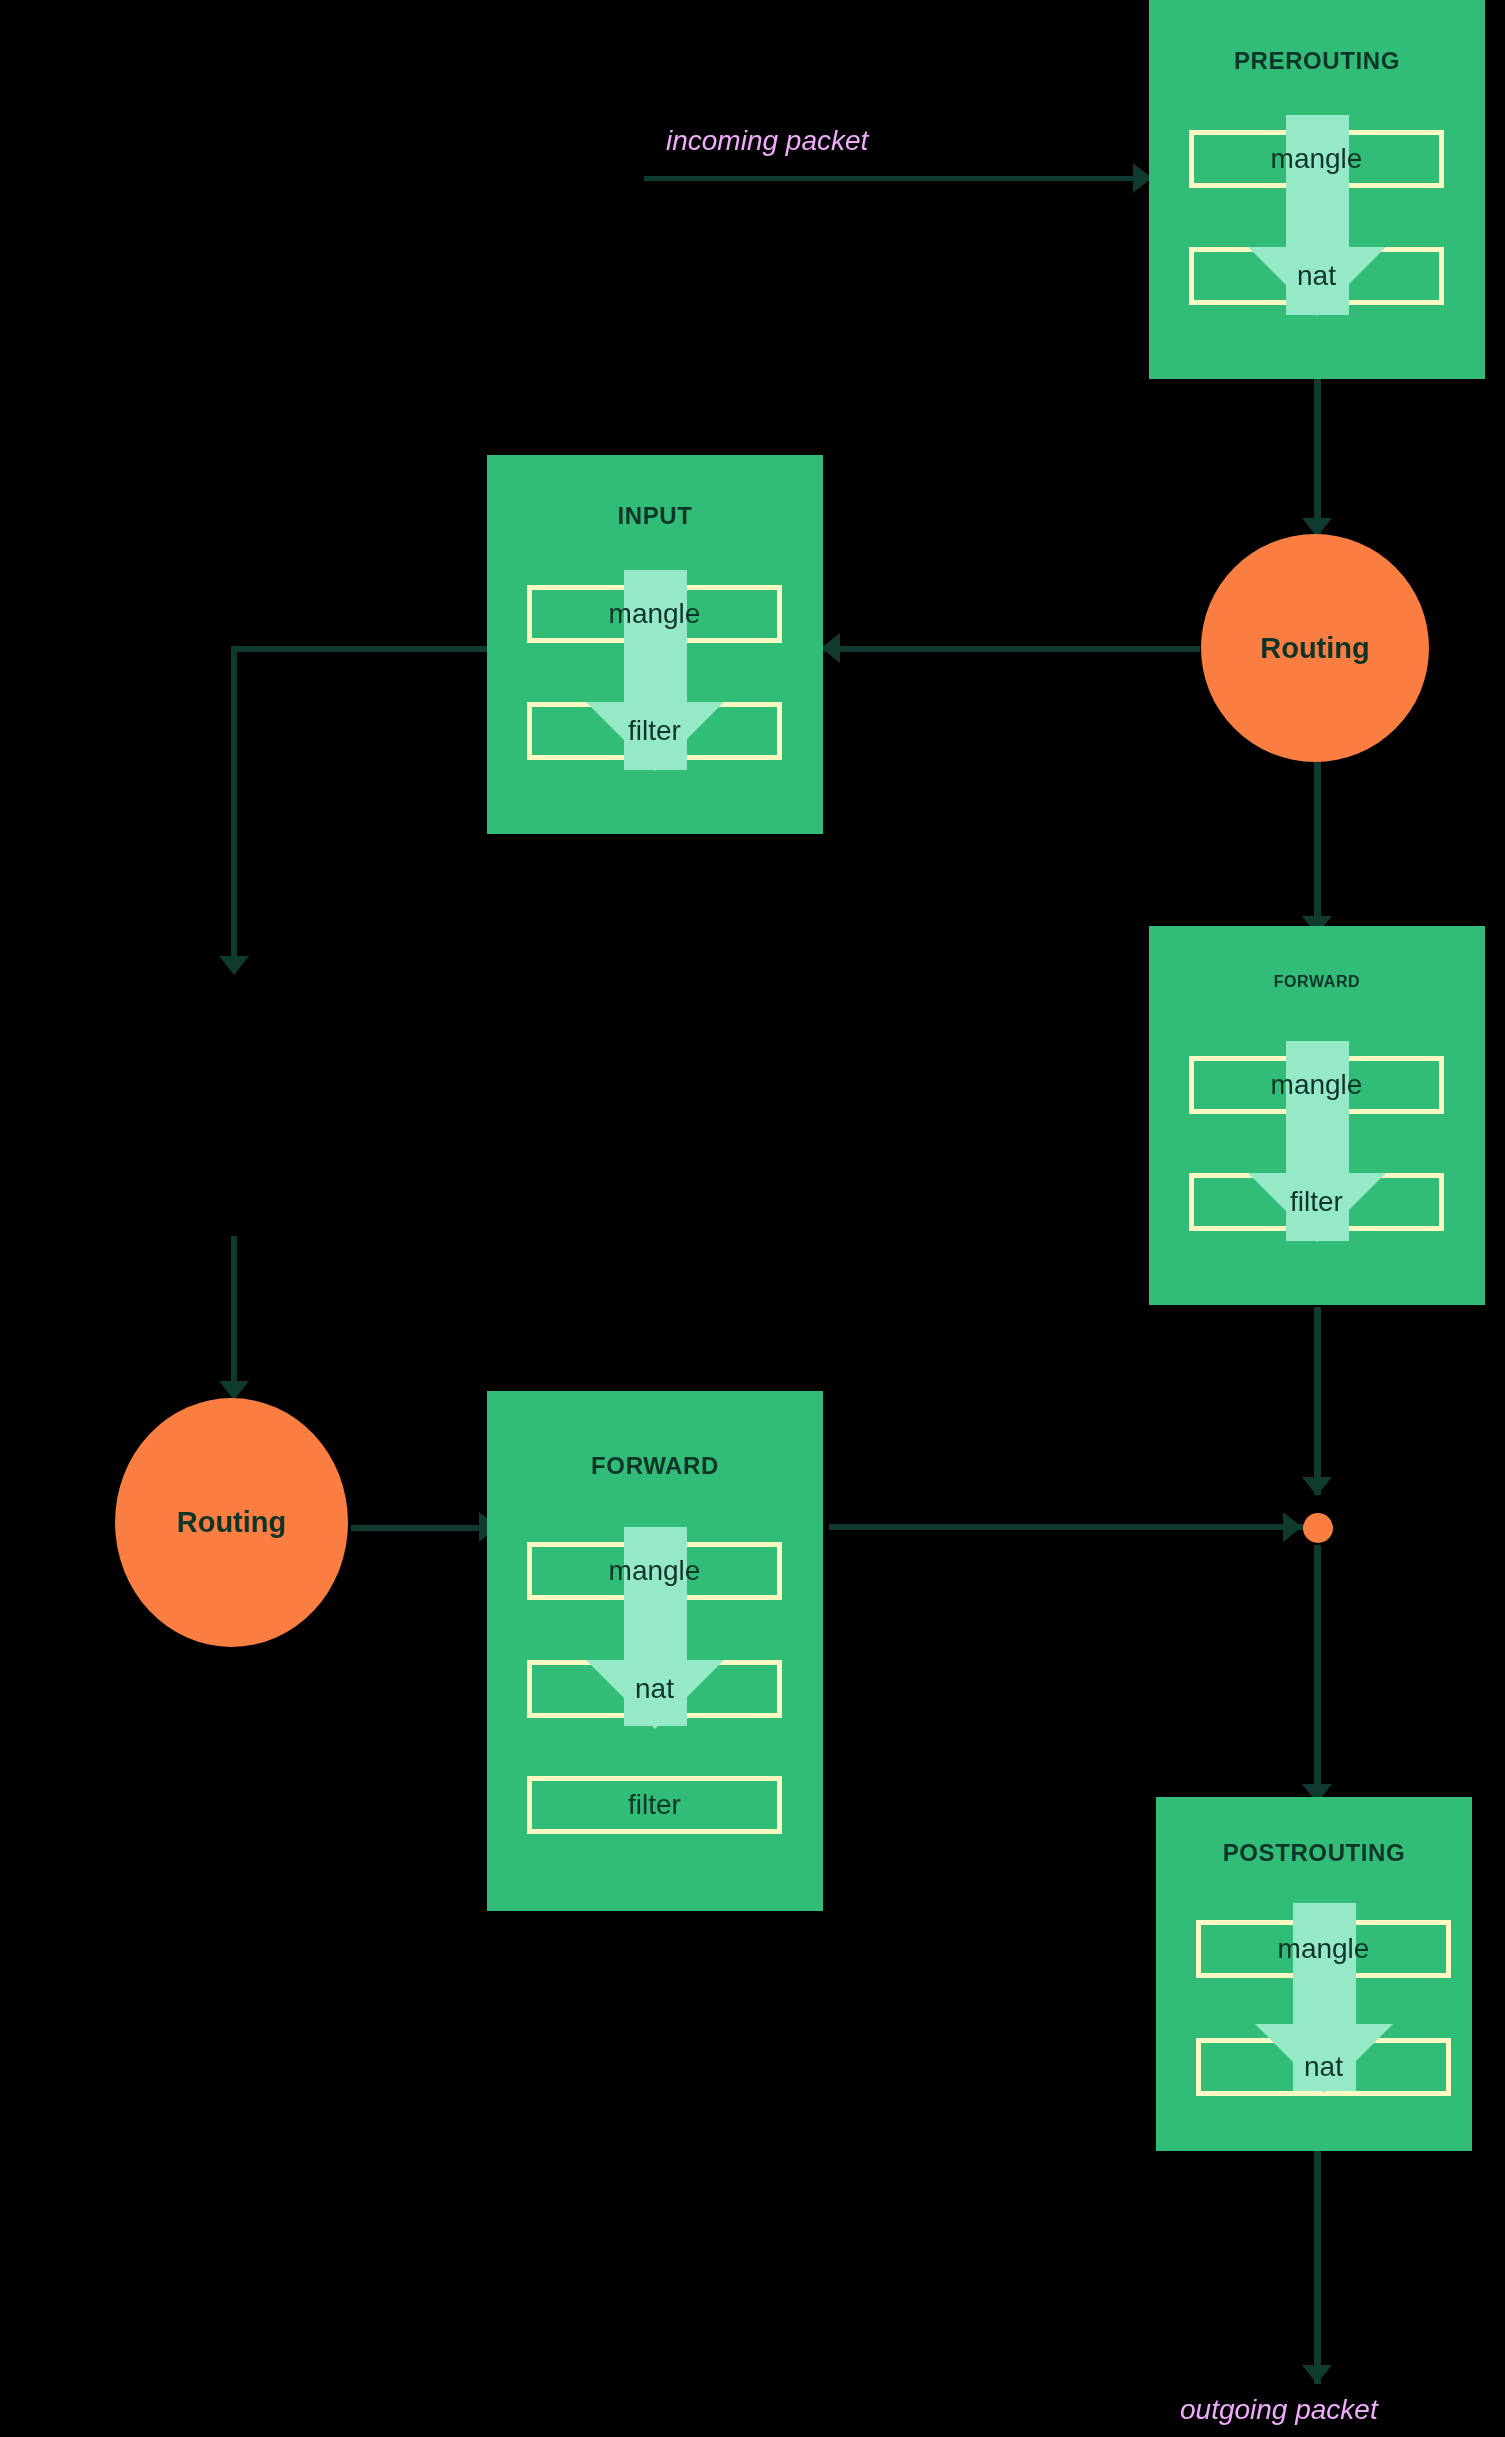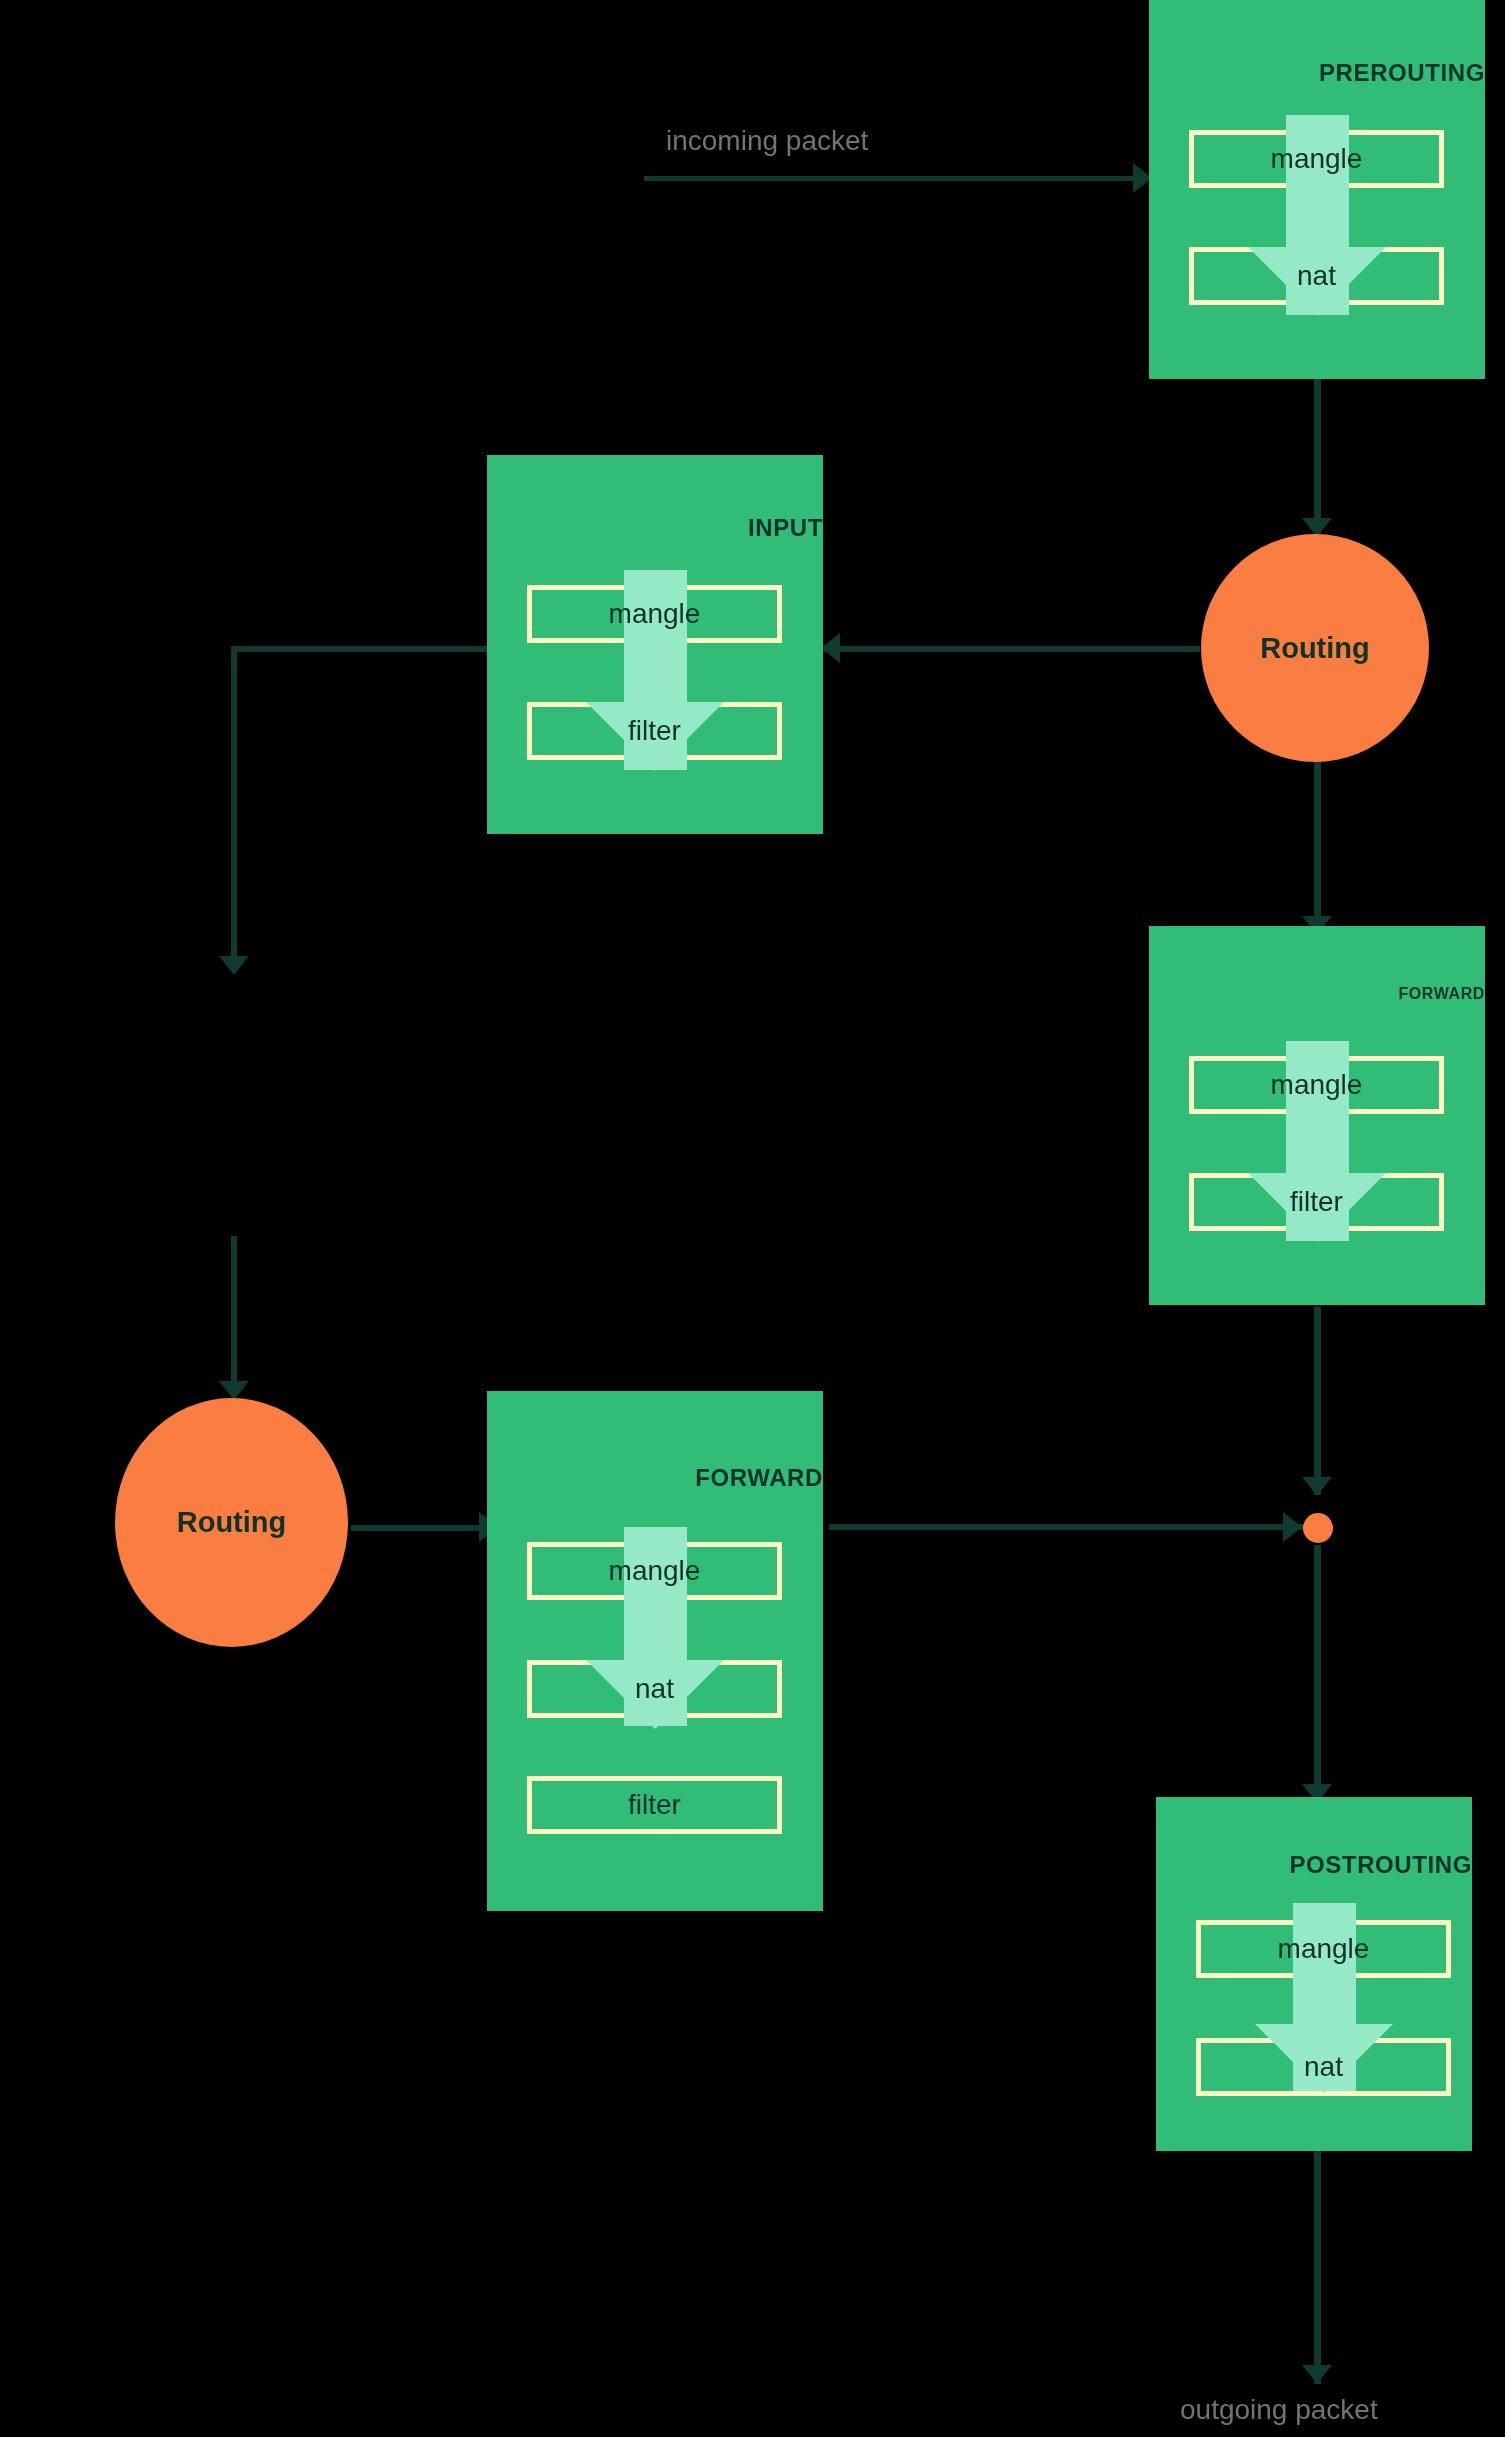--- a/index.html
+++ b/index.html
@@ -1,22 +1,22 @@
 <!DOCTYPE html>
 <html style="font-size:8.9px"><head>
 <meta charset="utf-8">
 <style>
   html,body{margin:0;padding:0;background:#000;}
   #stage{position:relative;width:1505px;height:2438px;background:#000;
          font-family:"Liberation Sans",sans-serif;overflow:hidden;}
 
   
   .chain{position:absolute;background:#31BC77;box-sizing:border-box;}
-  .chain-title{position:absolute;left:0;right:0;text-align:right;
-     font-weight:bold;color:#0E3328;letter-spacing:0.6px;margin-top:12px;}
+  .chain-title{position:absolute;left:0;right:0;text-align:center;
+     font-weight:bold;color:#0E3328;letter-spacing:0.6px;}
   .tbl{position:absolute;border:5px solid #fef9c3;box-sizing:border-box;
      display:flex;align-items:center;justify-content:center;
      color:#0E3328;background:transparent;}
   .tbl span{position:relative;z-index:4;}
 
   
   .flow{position:absolute;z-index:1;pointer-events:none;}
   .flow .shaft{position:absolute;background:#96E9C6;}
   .flow .head{position:absolute;width:0;height:0;
       border-left:69px solid transparent;border-right:69px solid transparent;
@@ -36,21 +36,21 @@
 
   
   .dot{position:absolute;border-radius:50%;background:#FA7E42;}
 
   
   .procbox{position:absolute;background:#DEE0E4;border-radius:14.4px;
      display:flex;flex-direction:column;align-items:center;justify-content:center;
      color:#000;text-align:center;line-height:1.45;}
 
   
-  .edge-label{position:absolute;color:#737373;white-space:nowrap;}
+  .edge-label{position:absolute;color:#f0abfc;white-space:nowrap;font-style:italic;}
 </style>
 </head>
 <body>
 
 <div id="stage">
 
   <div class="ln" style="left:644px;top:176px;width:498px;height:5px;"></div>
   <div class="ah-right" style="left:1133px;top:163px;"></div>
 
   <div class="ln" style="left:1314px;top:379px;width:6.6px;height:155px;"></div>

